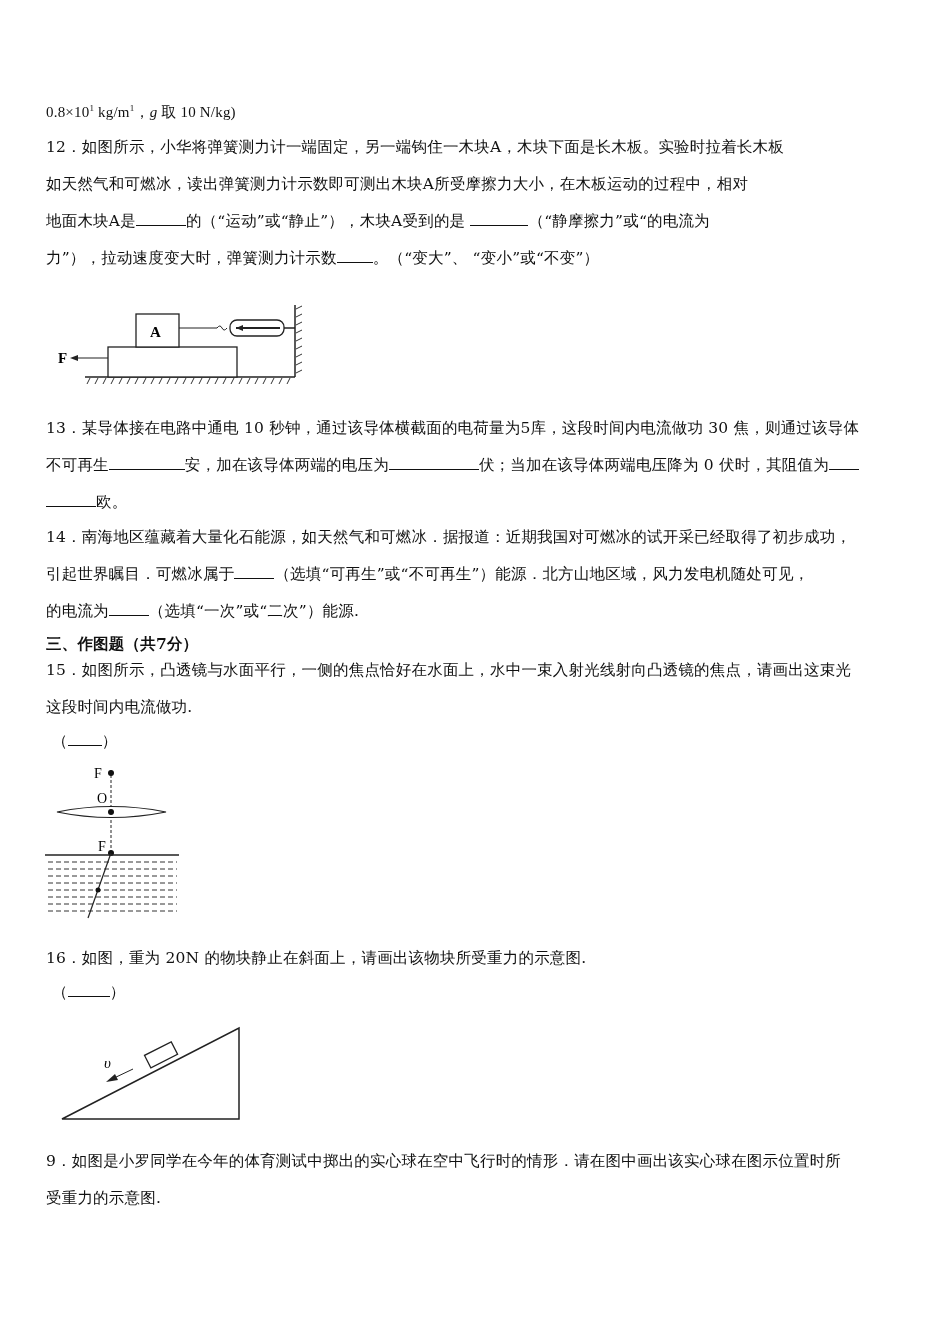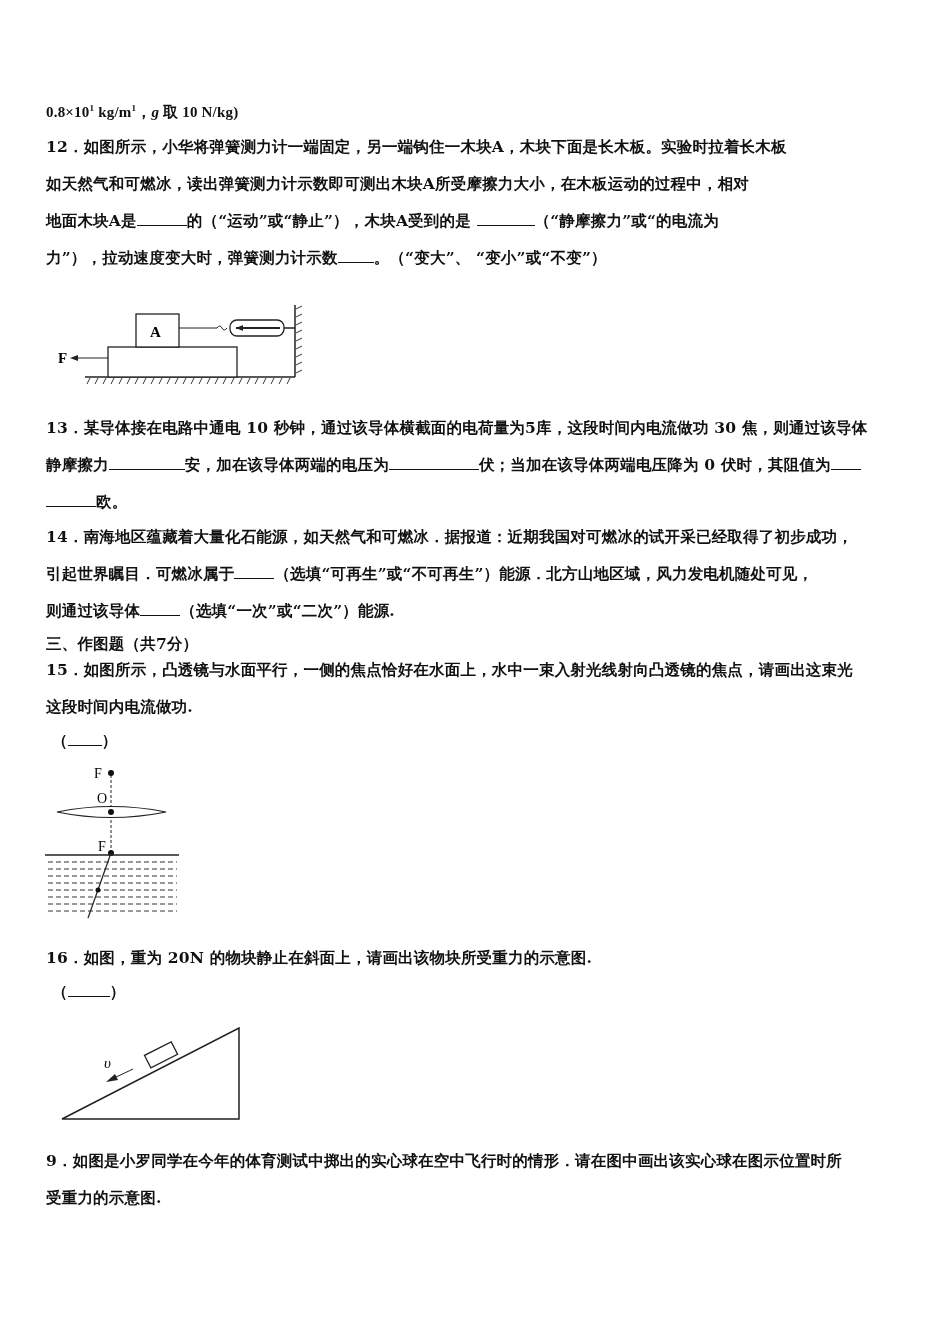--- a/index.html
+++ b/index.html
@@ -1,18 +1,18 @@
 <!DOCTYPE html>
 <html><head>
 <meta charset="utf-8">
 <style>
   html, body { margin: 0; padding: 0; background: #ffffff; }
   body { width: 950px; height: 1344px; position: relative; overflow: hidden;
          font-family: "DejaVu Serif", "Liberation Serif", serif; color: #111; }
-  .line { position: absolute; left: 46px; font-size: 15.5px; font-weight: bold;
+  .line { position: absolute; left: 46px; font-size: 15.5px; font-weight: normal;
           white-space: nowrap; letter-spacing: 0.2px; }
   .blank { display: inline-block; border-bottom: 1.3px solid #111; height: 14px; vertical-align: baseline; }
   .fig { position: absolute; }
   sup { font-size: 9px; }
   .it { font-style: italic; }
 </style>
 </head>
 <body>
 
 <div class="line" style="top:103px;font-family:'Liberation Serif',serif;font-size:15px;">
@@ -85,32 +85,32 @@
   <polygon points="186,33 193,30 193,36" fill="#222"></polygon>
   <line x1="234" y1="33" x2="245" y2="33" stroke="#222" stroke-width="1.5"></line>
 
   <line x1="25" y1="63" x2="58" y2="63" stroke="#222" stroke-width="1.2"></line>
   <polygon points="20,63 28,60 28,66" fill="#222"></polygon>
   <text x="8" y="68" font-family="Liberation Serif, serif" font-size="15" font-weight="bold">F</text>
 </svg>
 
 <div class="line" style="top:418px">13．某导体接在电路中通电 10 秒钟，通过该导体横截面的电荷量为5库，这段时间内电流做功 30 焦，则通过该导体</div>
 <div class="line" style="top:455px">
-  <span>静摩擦力</span><span class="blank" style="width:76px"></span><span>安，加在该导体两端的电压为</span><span class="blank" style="width:90px"></span><span>伏；当加在该导体两端电压降为 0 伏时，其阻值为</span><span class="blank" style="width:30px"></span>
+  <span>不可再生</span><span class="blank" style="width:76px"></span><span>安，加在该导体两端的电压为</span><span class="blank" style="width:90px"></span><span>伏；当加在该导体两端电压降为 0 伏时，其阻值为</span><span class="blank" style="width:30px"></span>
 </div>
 <div class="line" style="top:492px">
   <span class="blank" style="width:50px"></span><span>欧。</span>
 </div>
 
 <div class="line" style="top:527px">14．南海地区蕴藏着大量化石能源，如天然气和可燃冰．据报道：近期我国对可燃冰的试开采已经取得了初步成功，</div>
 <div class="line" style="top:564px">
   <span>引起世界瞩目．可燃冰属于</span><span class="blank" style="width:40px"></span><span>（选填“可再生”或“不可再生”）能源．北方山地区域，风力发电机随处可见，</span>
 </div>
 <div class="line" style="top:601px">
-  <span>则通过该导体</span><span class="blank" style="width:40px"></span><span>（选填“一次”或“二次”）能源.</span>
+  <span>的电流为</span><span class="blank" style="width:40px"></span><span>（选填“一次”或“二次”）能源.</span>
 </div>
 
 <div class="line" style="top:634px;font-weight:bold">三、作图题（共7分）</div>
 
 <div class="line" style="top:660px">15．如图所示，凸透镜与水面平行，一侧的焦点恰好在水面上，水中一束入射光线射向凸透镜的焦点，请画出这束光</div>
 <div class="line" style="top:697px">这段时间内电流做功.</div>
 <div class="line" style="top:731px;left:52px">
   <span>（</span><span class="blank" style="width:34px"></span><span>）</span>
 </div>
 

